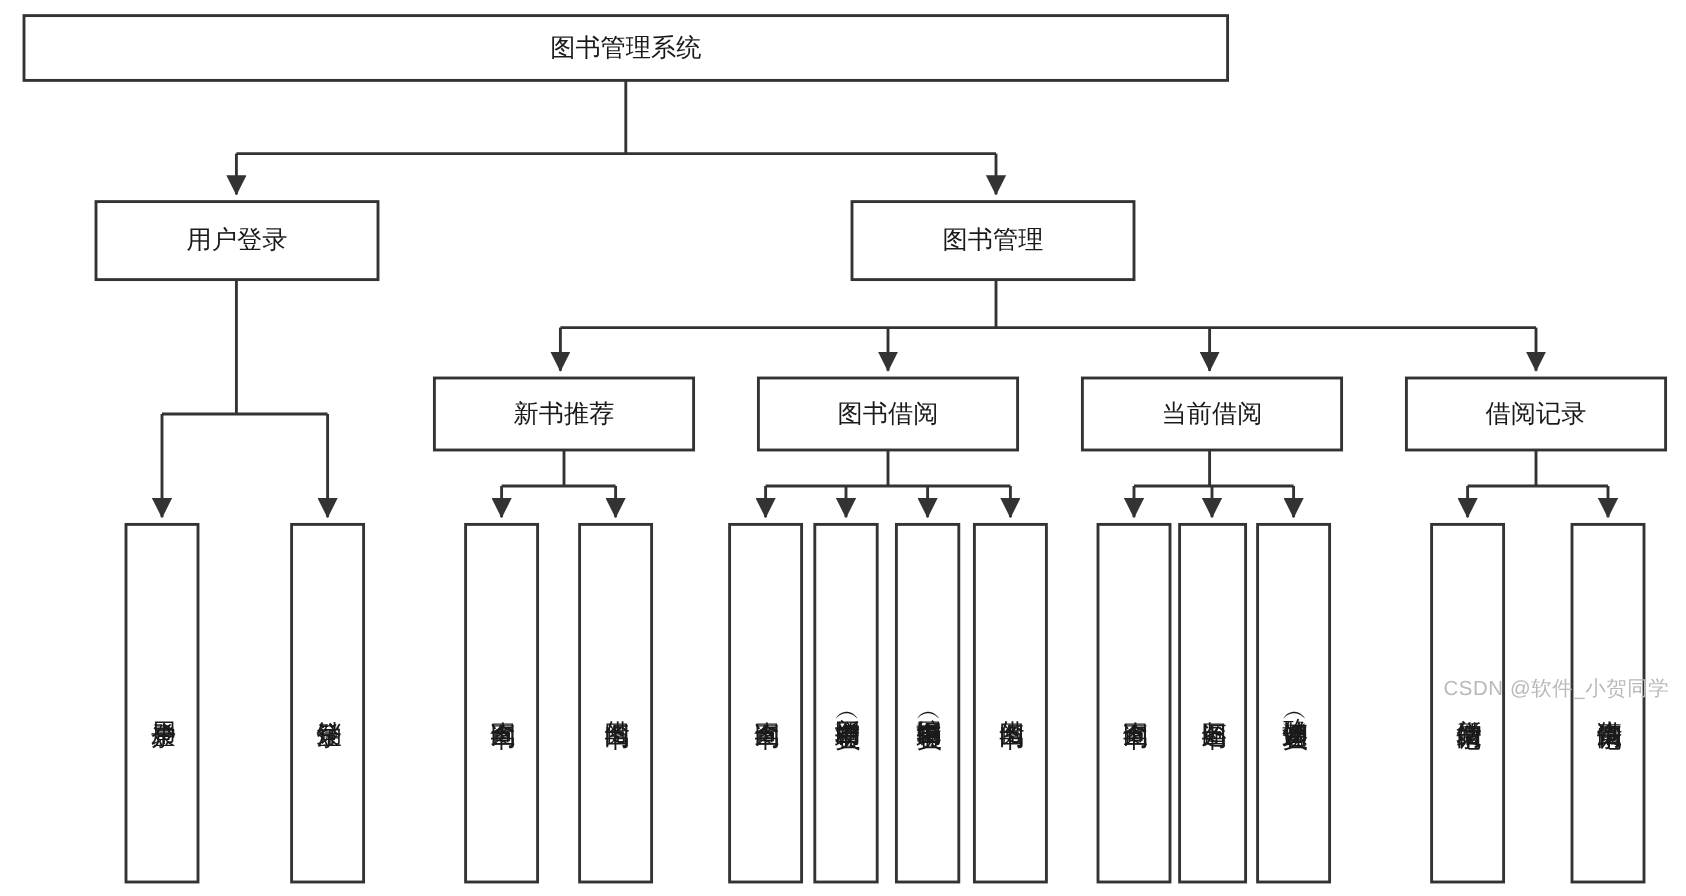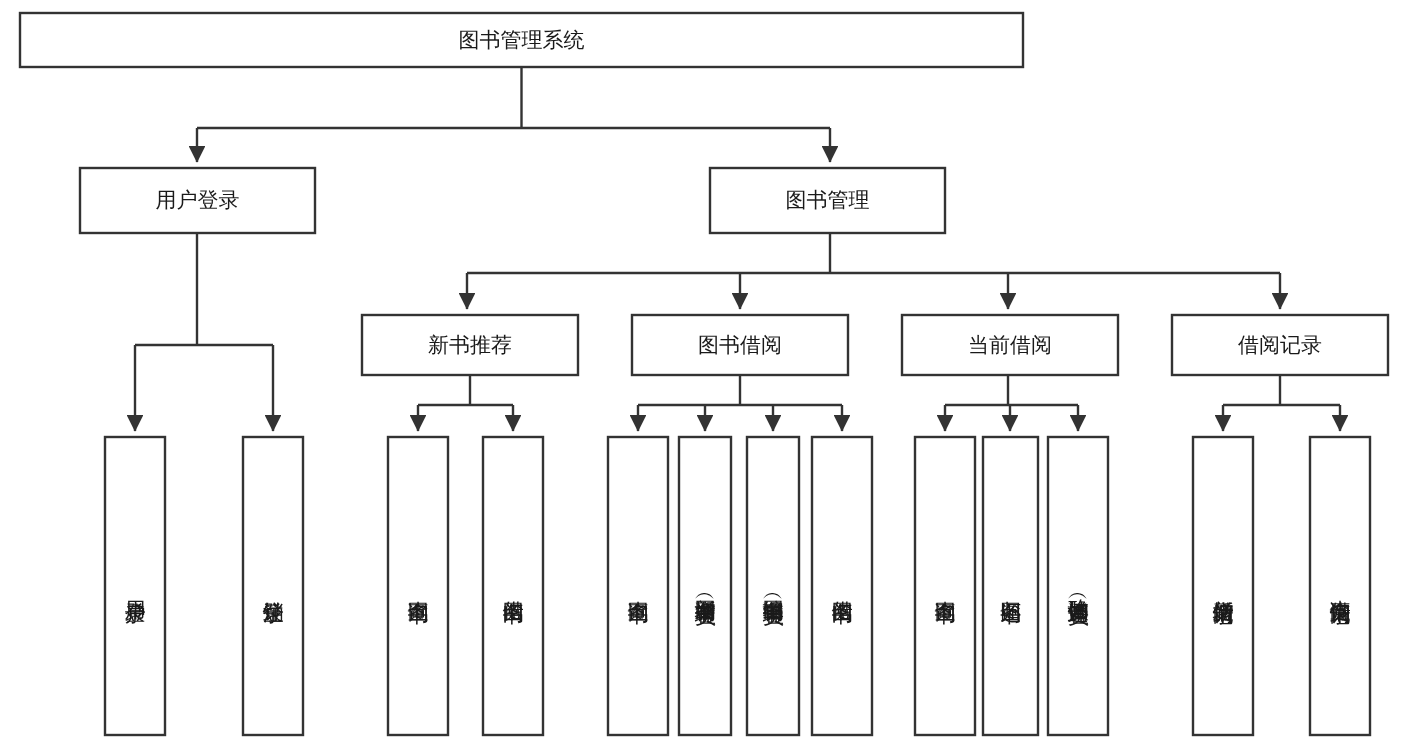--- a/index.html
+++ b/index.html
@@ -199,13 +199,14 @@
   <div class="node-label-v" style="left:608px; top:437px; width:60px; height:298px;">查询图书</div>
   <div class="node-label-v" style="left:679px; top:437px; width:52px; height:298px;">新增图书（管理员）</div>
   <div class="node-label-v" style="left:747px; top:437px; width:52px; height:298px;">编辑图书（管理员）</div>
   <div class="node-label-v" style="left:812px; top:437px; width:60px; height:298px;">借阅图书</div>
   <div class="node-label-v" style="left:915px; top:437px; width:60px; height:298px;">查询图书</div>
   <div class="node-label-v" style="left:983px; top:437px; width:55px; height:298px;">归还图书</div>
   <div class="node-label-v" style="left:1048px; top:437px; width:60px; height:298px;">确认归还（管理员）</div>
   <div class="node-label-v" style="left:1193px; top:437px; width:60px; height:298px;">新增借阅记录</div>
   <div class="node-label-v" style="left:1310px; top:437px; width:60px; height:298px;">查询借阅记录</div>
 
+  <div class="watermark">CSDN @软件_小贺同学</div>
 </div>
 
 </body></html>

